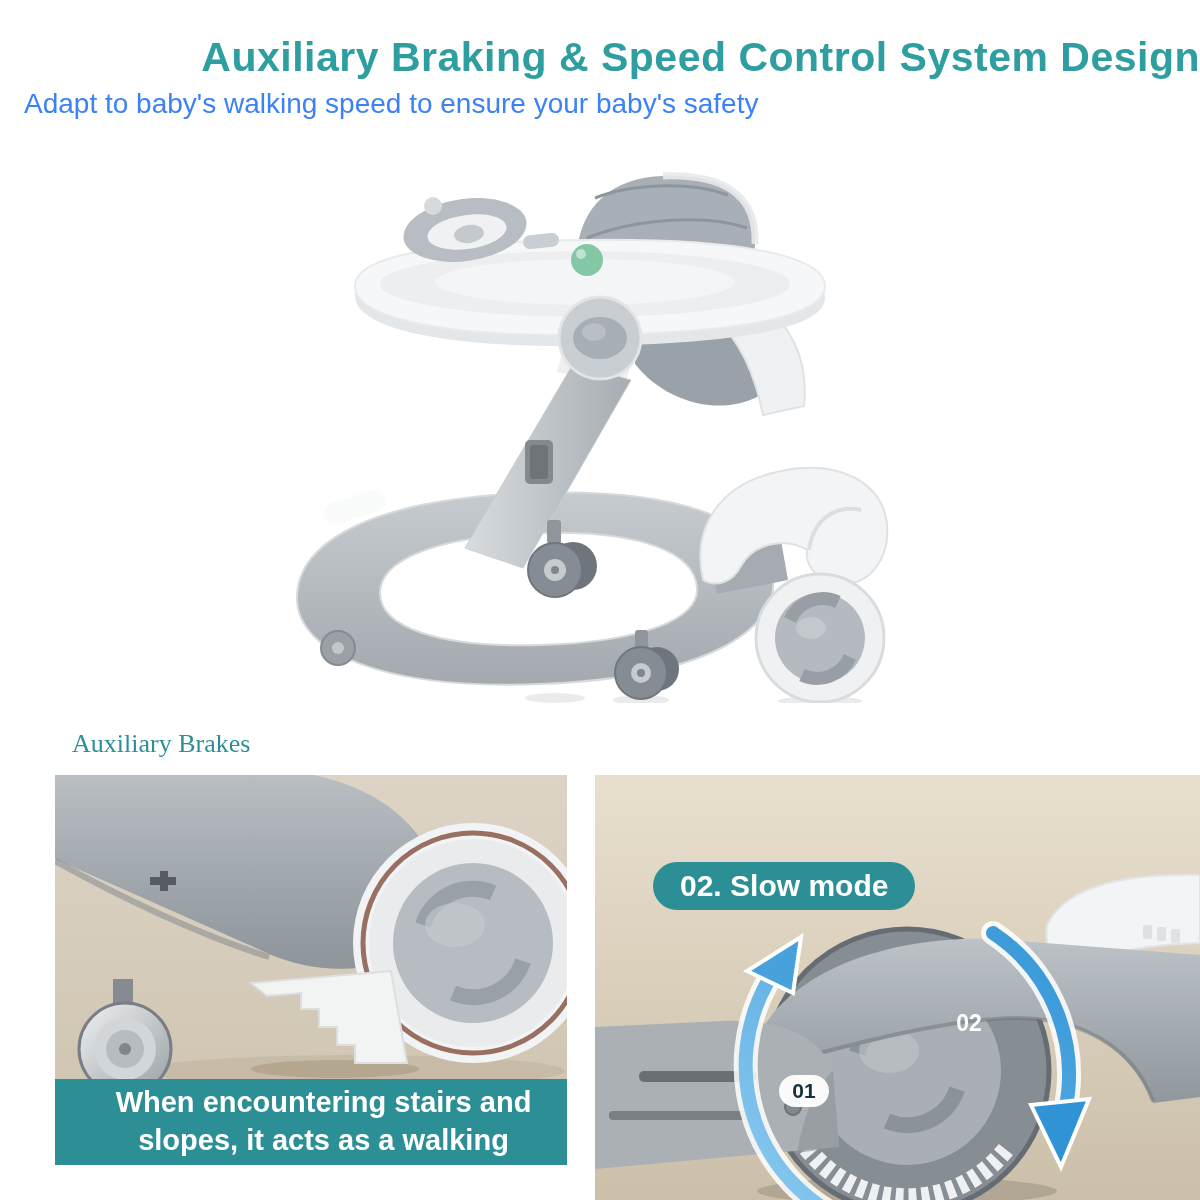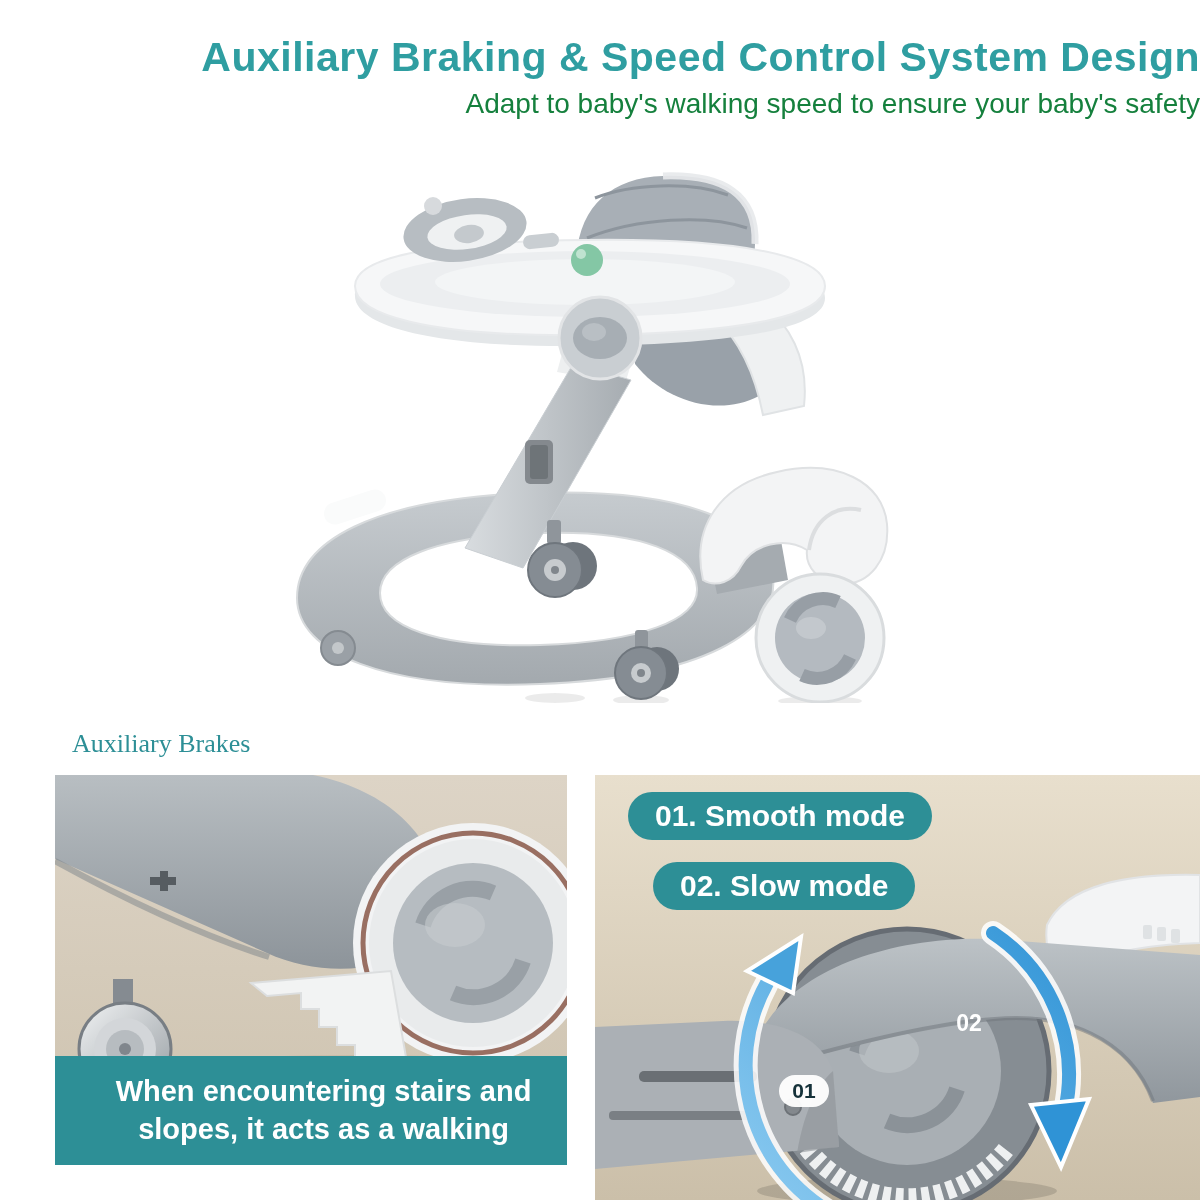--- a/index.html
+++ b/index.html
@@ -7,37 +7,37 @@
   body { background:#ffffff; font-family:"Liberation Sans", sans-serif; }
   .page { position:relative; width:1200px; height:1200px; background:#ffffff; overflow:hidden; }
 
   .title {
     position:absolute; top:26px; left:0; width:100%;
     text-align:right; font-size:41px; font-weight:700;
     color:#2f9ea1; letter-spacing:0.5px;margin-top:8px;
   }
   .subtitle {
     position:absolute; top:88px; left:0; width:100%;
-    text-align:right; font-size:28px; color:#15803d;
+    text-align:left; font-size:28px; color:#3b82f6;padding-left:24px;
   }
 
   .hero { position:absolute; left:285px; top:168px; width:610px; height:535px; }
   .hero svg { display:block; }
 
   .heading { position:absolute; font-size:26px; color:#2d8f96;font-family:Liberation Serif, serif; }
   .heading-left  { left:72px;  top:729px; }
   .heading-right { left:614px; top:729px; }
 
   .photo { position:absolute; overflow:hidden; background:#d8cfc0; }
   .photo-left  { left:55px;  top:775px; width:512px; height:390px; }
   .photo-right { left:595px; top:775px; width:605px; height:425px; }
   .photo svg { position:absolute; left:0; top:0; }
 
   .caption {
-    position:absolute; left:0; bottom:0; width:100%; height:109px;
+    position:absolute; left:0; bottom:0; width:100%; height:86px;
     background:#2d8f96; color:#ffffff; font-weight:700; font-size:29px;
     text-align:center; display:flex; flex-direction:column;
     justify-content:center; line-height:1.3;padding-left:25px;
   }
 
   .badge {
     position:absolute; background:#2d8f96; color:#ffffff;
     font-weight:700; font-size:30px; padding:7px 27px;
     border-radius:30px; white-space:nowrap;
   }
@@ -274,17 +274,16 @@
         <polygon points="436,330 494,324 466,392" fill="#2f93d6" stroke="#ffffff" stroke-width="4"></polygon>
       </g>
 
       <g>
         <rect x="184" y="300" width="50" height="32" rx="16" fill="#ffffff" opacity="0.95"></rect>
         <text x="209" y="323" text-anchor="middle" font-size="21" font-weight="bold" fill="#16323a" font-family="Liberation Sans, sans-serif">01</text>
       </g>
       <text x="374" y="256" text-anchor="middle" font-size="23" font-weight="bold" fill="#ffffff" font-family="Liberation Sans, sans-serif">02</text>
     </svg>
 
-    <div class="badge badge-1">01. Smooth mode</div>
     <div class="badge badge-2">02. Slow mode</div>
   </div>
 
 </div>
 
 </body></html>

